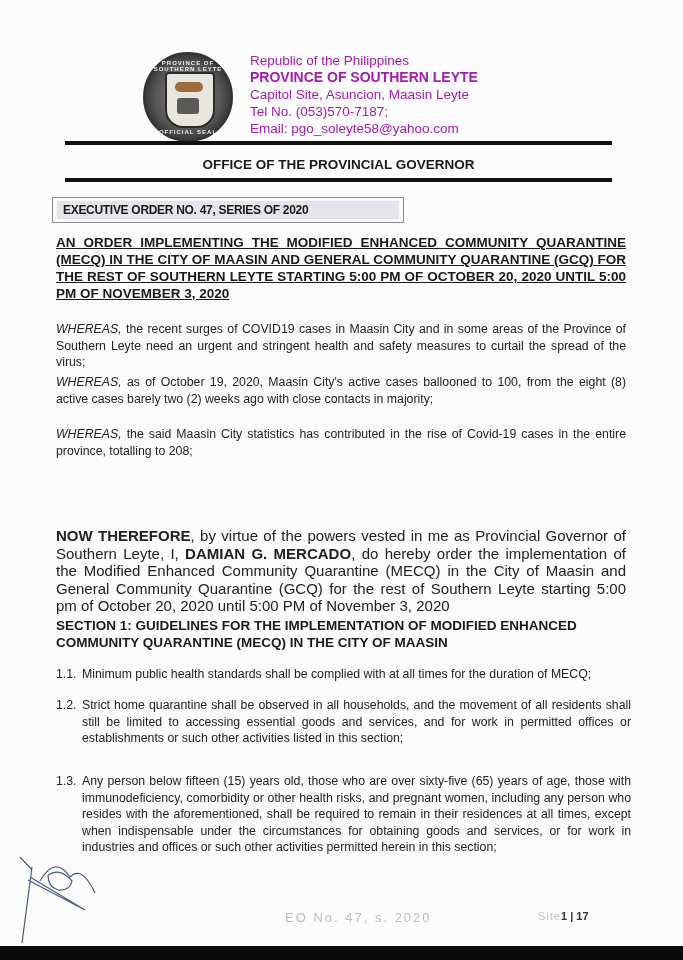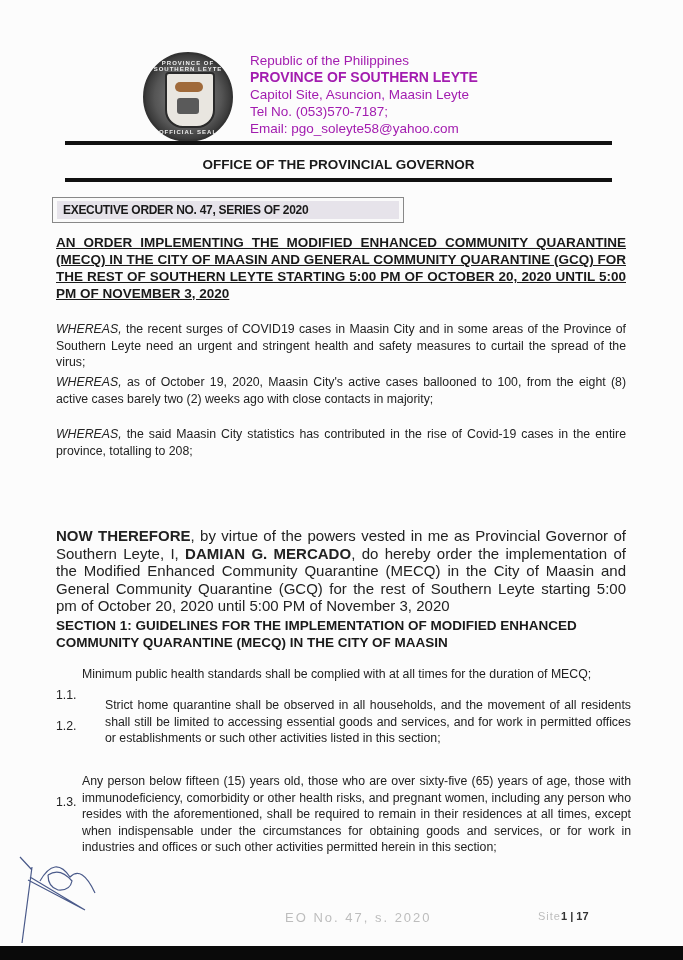--- a/index.html
+++ b/index.html
@@ -27,21 +27,21 @@
     .eo-box { position: absolute; left: 52px; top: 197px; width: 350px; height: 24px; border: 1px solid #888; background: #fafafa; }
     .eo-box .fill { position: absolute; left: 4px; top: 3px; right: 4px; bottom: 3px; background: #e6e3ea; }
     .eo-box span { position: absolute; left: 10px; top: 5px; font-size: 12px; font-weight: bold; letter-spacing: -0.3px; }
 
     .title { position: absolute; left: 56px; width: 570px; top: 234px; font-weight: bold; font-size: 13.5px; line-height: 17px; text-align: justify; text-align-last: left; text-decoration: underline; }
     .para { position: absolute; left: 56px; width: 570px; font-size: 12.3px; line-height: 16.5px; text-align: justify; color: #222; }
     .para i { font-style: italic; }
     .para.big { font-size: 15px; line-height: 17.5px; }
     .section-h { position: absolute; left: 56px; width: 575px; top: 617px; font-weight: bold; font-size: 13.5px; line-height: 17px; }
     .item { position: absolute; left: 56px; width: 575px; font-size: 12.3px; line-height: 16.5px; color: #222; display: flex; }
-    .item .num { width: 26px; flex: none; margin-top: 21px; }
+    .item .num { width: 26px; flex: none; }
     .item .txt { flex: 1; text-align: justify; }
 
     .footer-eo { position: absolute; left: 285px; top: 910px; font-size: 13px; color: #bdbdbd; letter-spacing: 2px; }
     .footer-page { position: absolute; left: 538px; top: 910px; font-size: 11px; color: #bdbdbd; letter-spacing: 1px; }
     .footer-page b { color: #333; letter-spacing: 0; }
     .signature { position: absolute; left: 10px; top: 855px; width: 90px; height: 90px; }
   </style>
 </head>
 <body>
 
@@ -88,21 +88,21 @@
   <div class="para big" style="top:527px;">
     <b>NOW THEREFORE</b><span>, by virtue of the powers vested in me as Provincial Governor of Southern Leyte, I, </span><b>DAMIAN G. MERCADO</b><span>, do hereby order the implementation of the Modified Enhanced Community Quarantine (MECQ) in the City of Maasin and General Community Quarantine (GCQ) for the rest of Southern Leyte starting 5:00 pm of October 20, 2020 until 5:00 PM of November 3, 2020</span>
   </div>
 
   <div class="section-h">SECTION 1:  GUIDELINES FOR THE IMPLEMENTATION OF MODIFIED ENHANCED COMMUNITY QUARANTINE (MECQ) IN THE CITY OF MAASIN</div>
 
   <div class="item" style="top:666px;">
     <span class="num">1.1.</span>
     <span class="txt">Minimum public health standards shall be complied with at all times for the duration of MECQ;</span>
   </div>
-  <div class="item" style="top:697px;gap:23px;">
+  <div class="item" style="top:697px;">
     <span class="num">1.2.</span>
     <span class="txt">Strict home quarantine shall be observed in all households, and the movement of all residents shall still be limited to accessing essential goods and services, and for work in permitted offices or establishments or such other activities listed in this section;</span>
   </div>
   <div class="item" style="top:773px;">
     <span class="num">1.3.</span>
     <span class="txt">Any person below fifteen (15) years old, those who are over sixty-five (65) years of age, those with immunodeficiency, comorbidity or other health risks, and pregnant women, including any person who resides with the aforementioned, shall be required to remain in their residences at all times, except when indispensable under the circumstances for obtaining goods and services, or for work in industries and offices or such other activities permitted herein in this section;</span>
   </div>
 
   <svg class="signature" viewBox="0 0 90 90">
     <path d="M10 2 L22 15 M20 22 L75 55 M30 26 Q45 0 60 22 Q72 10 85 38 M18 25 L75 55 M22 12 L12 88" stroke="#4a5a8a" stroke-width="1.2" fill="none"></path>

